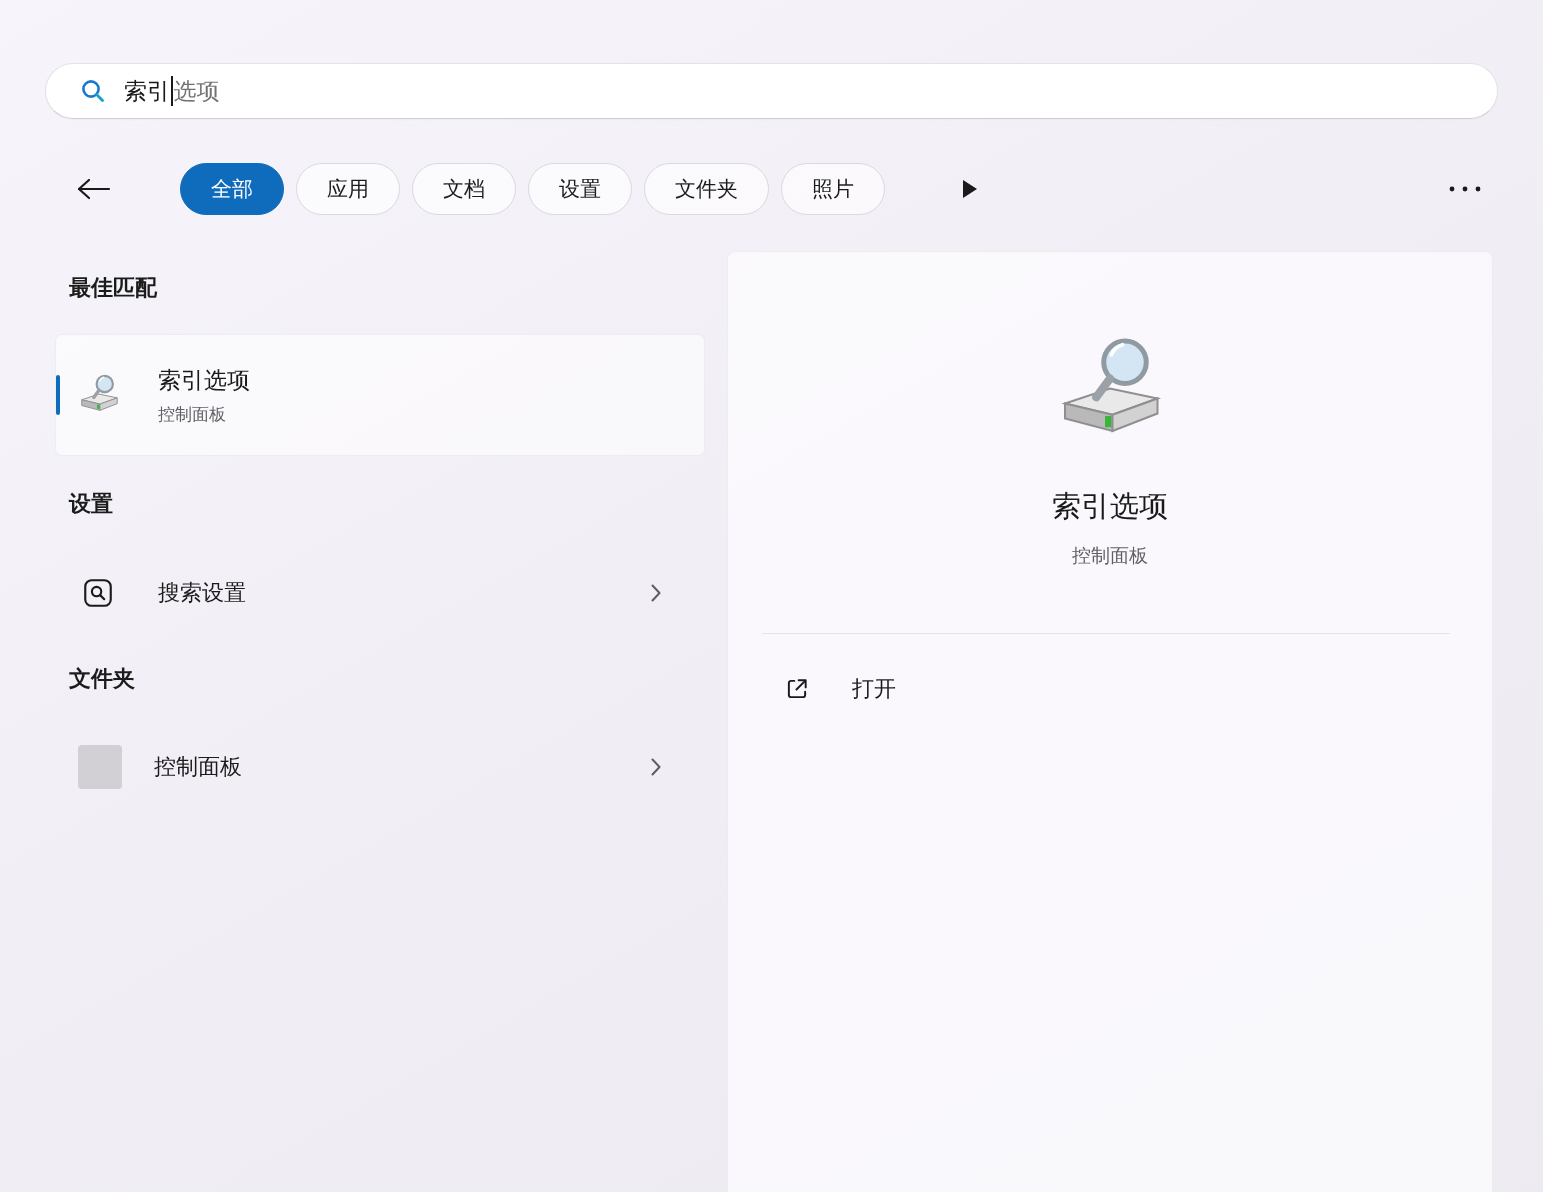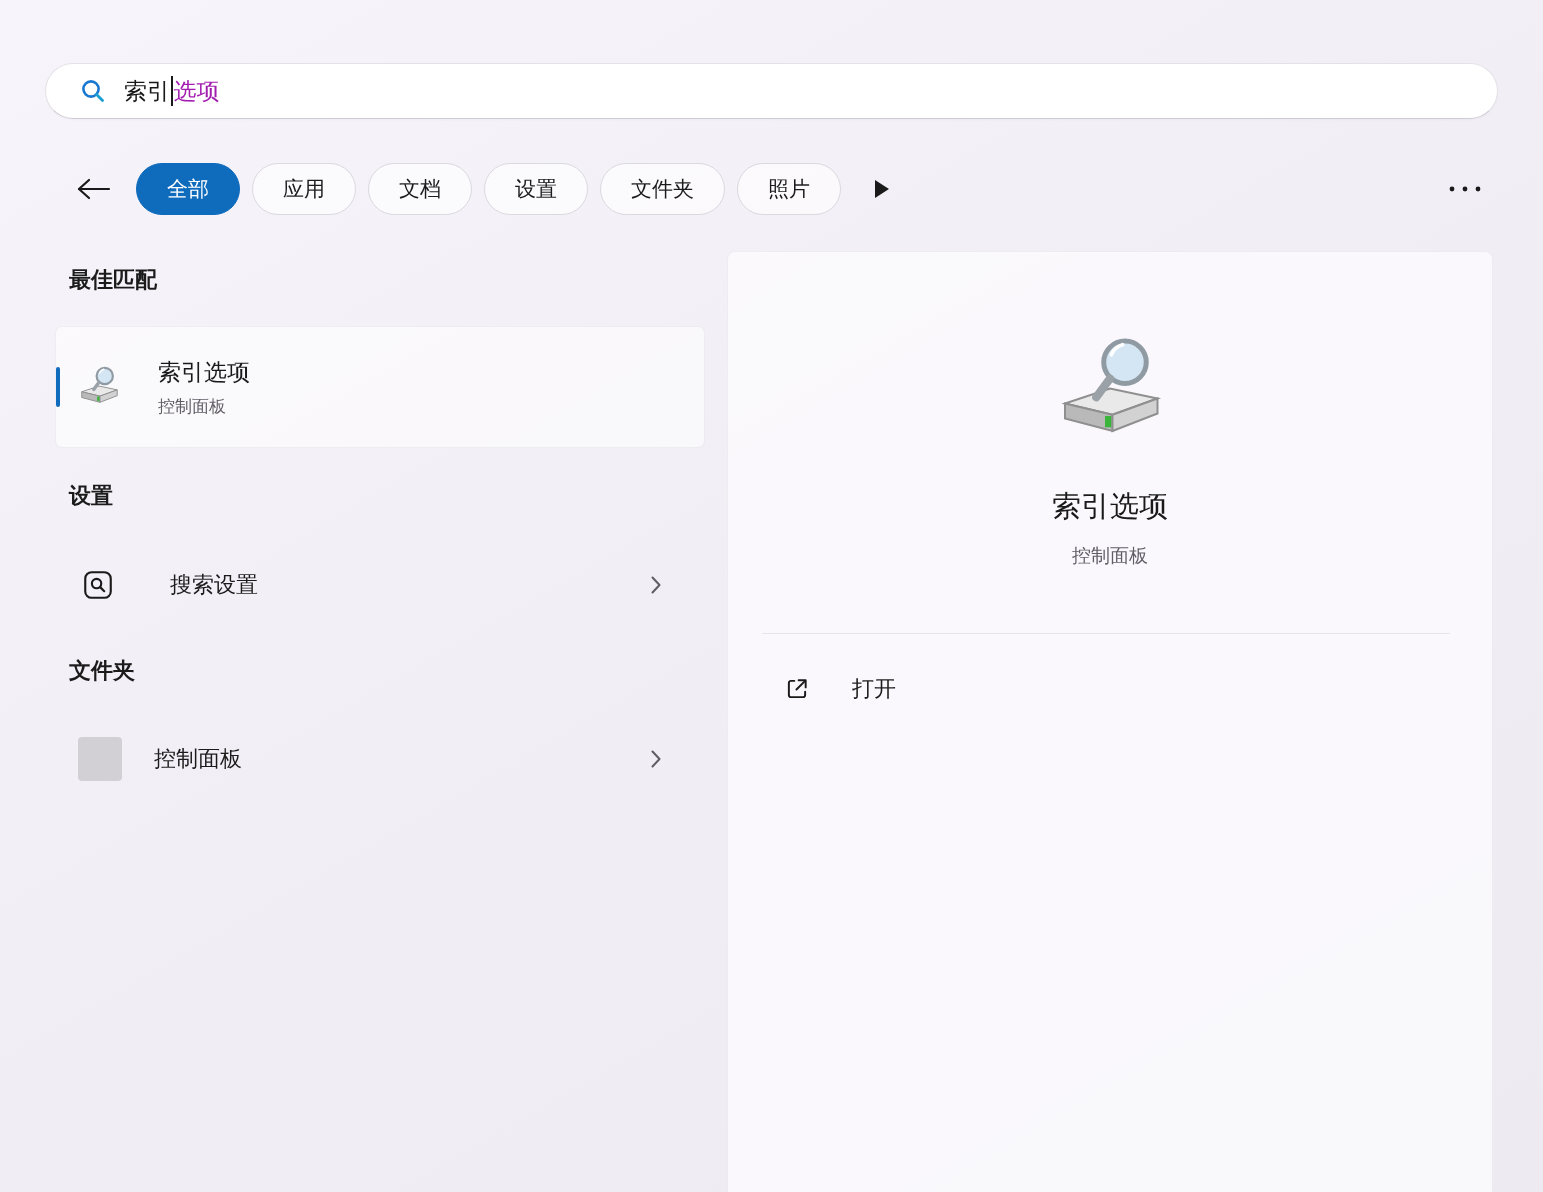--- a/index.html
+++ b/index.html
@@ -24,31 +24,31 @@
     background:#ffffff;
     border:1px solid #e4e2e7; border-bottom:1px solid #cfccd4;
     border-radius:28px;
     display:flex; align-items:center;
     padding-left:33px;
     box-shadow:0 1px 2px rgba(0,0,0,0.03);
   }
   .search-glyph{width:28px;height:28px;display:inline-flex;}
   .search-text{display:flex; align-items:center; margin-left:17px; font-size:23px;}
   .typed{color:#191919;}
-  .suggest{color:#a21caf;}
+  .suggest{color:#737373;}
   .caret{
     display:inline-block; width:1.5px; height:30px; background:#1a1a1a; margin:0 1px;
     animation:blink 1s steps(1) infinite;
   }
   @keyframes blink{50%{opacity:0;}}
 
   
   .filter-row{
     position:absolute; left:0; top:162px; width:100%; height:54px;
-    display:flex; align-items:center;
+    display:flex; align-items:center;gap:44px;
   }
   .back-btn{
     background:none; border:none; cursor:pointer;
     width:46px; height:40px; margin-left:70px;
     display:flex; align-items:center; justify-content:center;
   }
   .pills{display:flex; gap:12px; margin-left:20px; align-items:center;}
   .pill{
     height:52px; padding:0 30px; border-radius:26px;
     font-size:21px; font-family:inherit; cursor:pointer;
@@ -74,21 +74,21 @@
     background:none;border:none;cursor:pointer;
     position:absolute; right:58px; top:50%; transform:translateY(-50%);
     width:40px; height:32px; display:flex; align-items:center; justify-content:center;
   }
 
   
   .left-col{position:absolute; left:55px; top:251px; width:650px;}
   .section-heading{
     font-size:22px; font-weight:bold; color:#1b1b1b; padding-left:14px;
   }
-  .h-best{margin-top:14px;font-family:Liberation Mono, monospace;}
+  .h-best{margin-top:22px;font-family:Liberation Mono, monospace;}
   .h-settings{margin-top:33px;}
   .h-folders{margin-top:30px;}
 
   .best-match-card{
     position:relative; margin-top:31px; height:122px; width:650px;
     background:rgba(255,255,255,0.55);
     border:1px solid rgba(130,125,140,0.10);
     border-radius:7px;
     display:flex; align-items:center; padding-left:20px;
     cursor:pointer;
@@ -103,21 +103,21 @@
   .bm-sub{font-size:17px; color:#615e66; margin-top:7px;}
 
   .result-list{margin-top:32px;}
   .result-list.folders{margin-top:31px;}
   .list-item{
     height:83px; display:flex; align-items:center;
     padding-left:23px; padding-right:43px;
     border-radius:6px; cursor:pointer;
   }
   .li-icon{width:40px;height:40px;display:inline-flex;align-items:center;justify-content:center;flex-shrink:0;}
-  .li-label{font-size:22px; color:#1b1b1b; margin-left:52px;}
+  .li-label{font-size:22px; color:#1b1b1b; margin-left:40px;}
   .chevron{margin-left:auto; width:12px; height:20px; display:inline-flex;}
   .placeholder-square{
     width:44px;height:44px;border-radius:4px;background:#d2d0d5;display:inline-block;
   }
   .li-icon.big{width:44px;height:44px;}
   .li-label.after-big{margin-left:32px;}
 
   
   .right-panel{
     position:absolute; left:727px; top:251px; width:766px; bottom:0;

